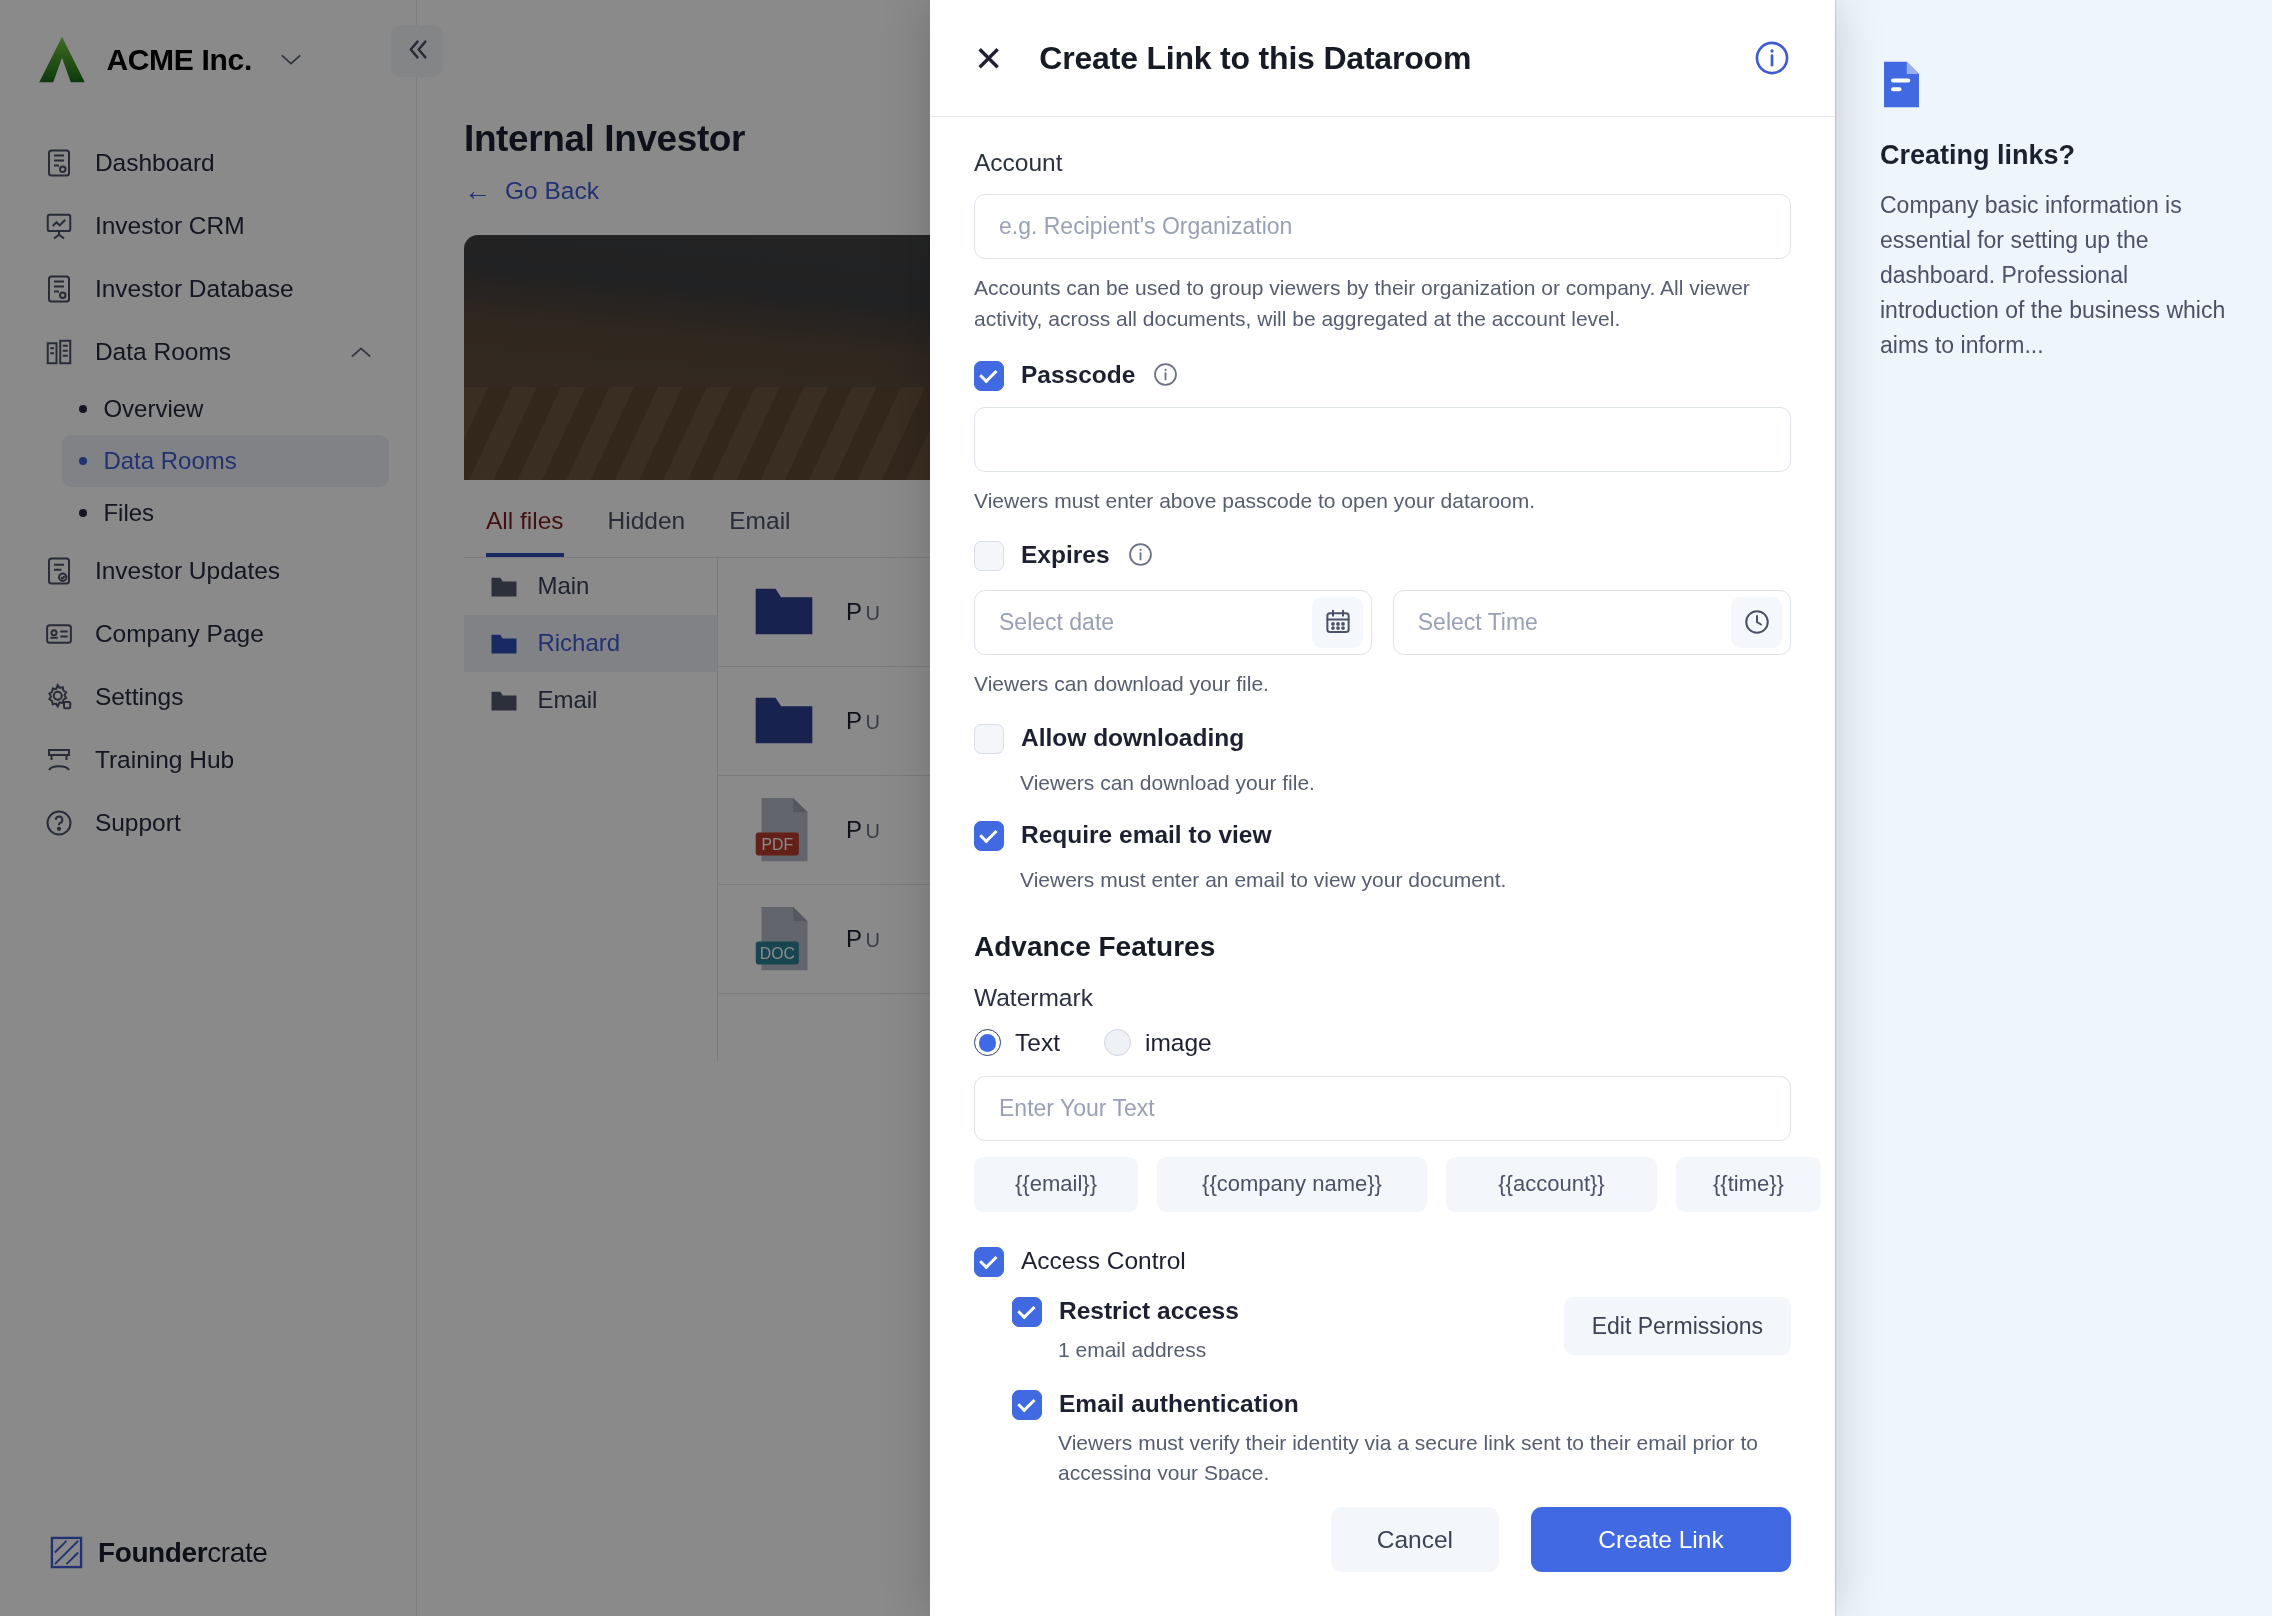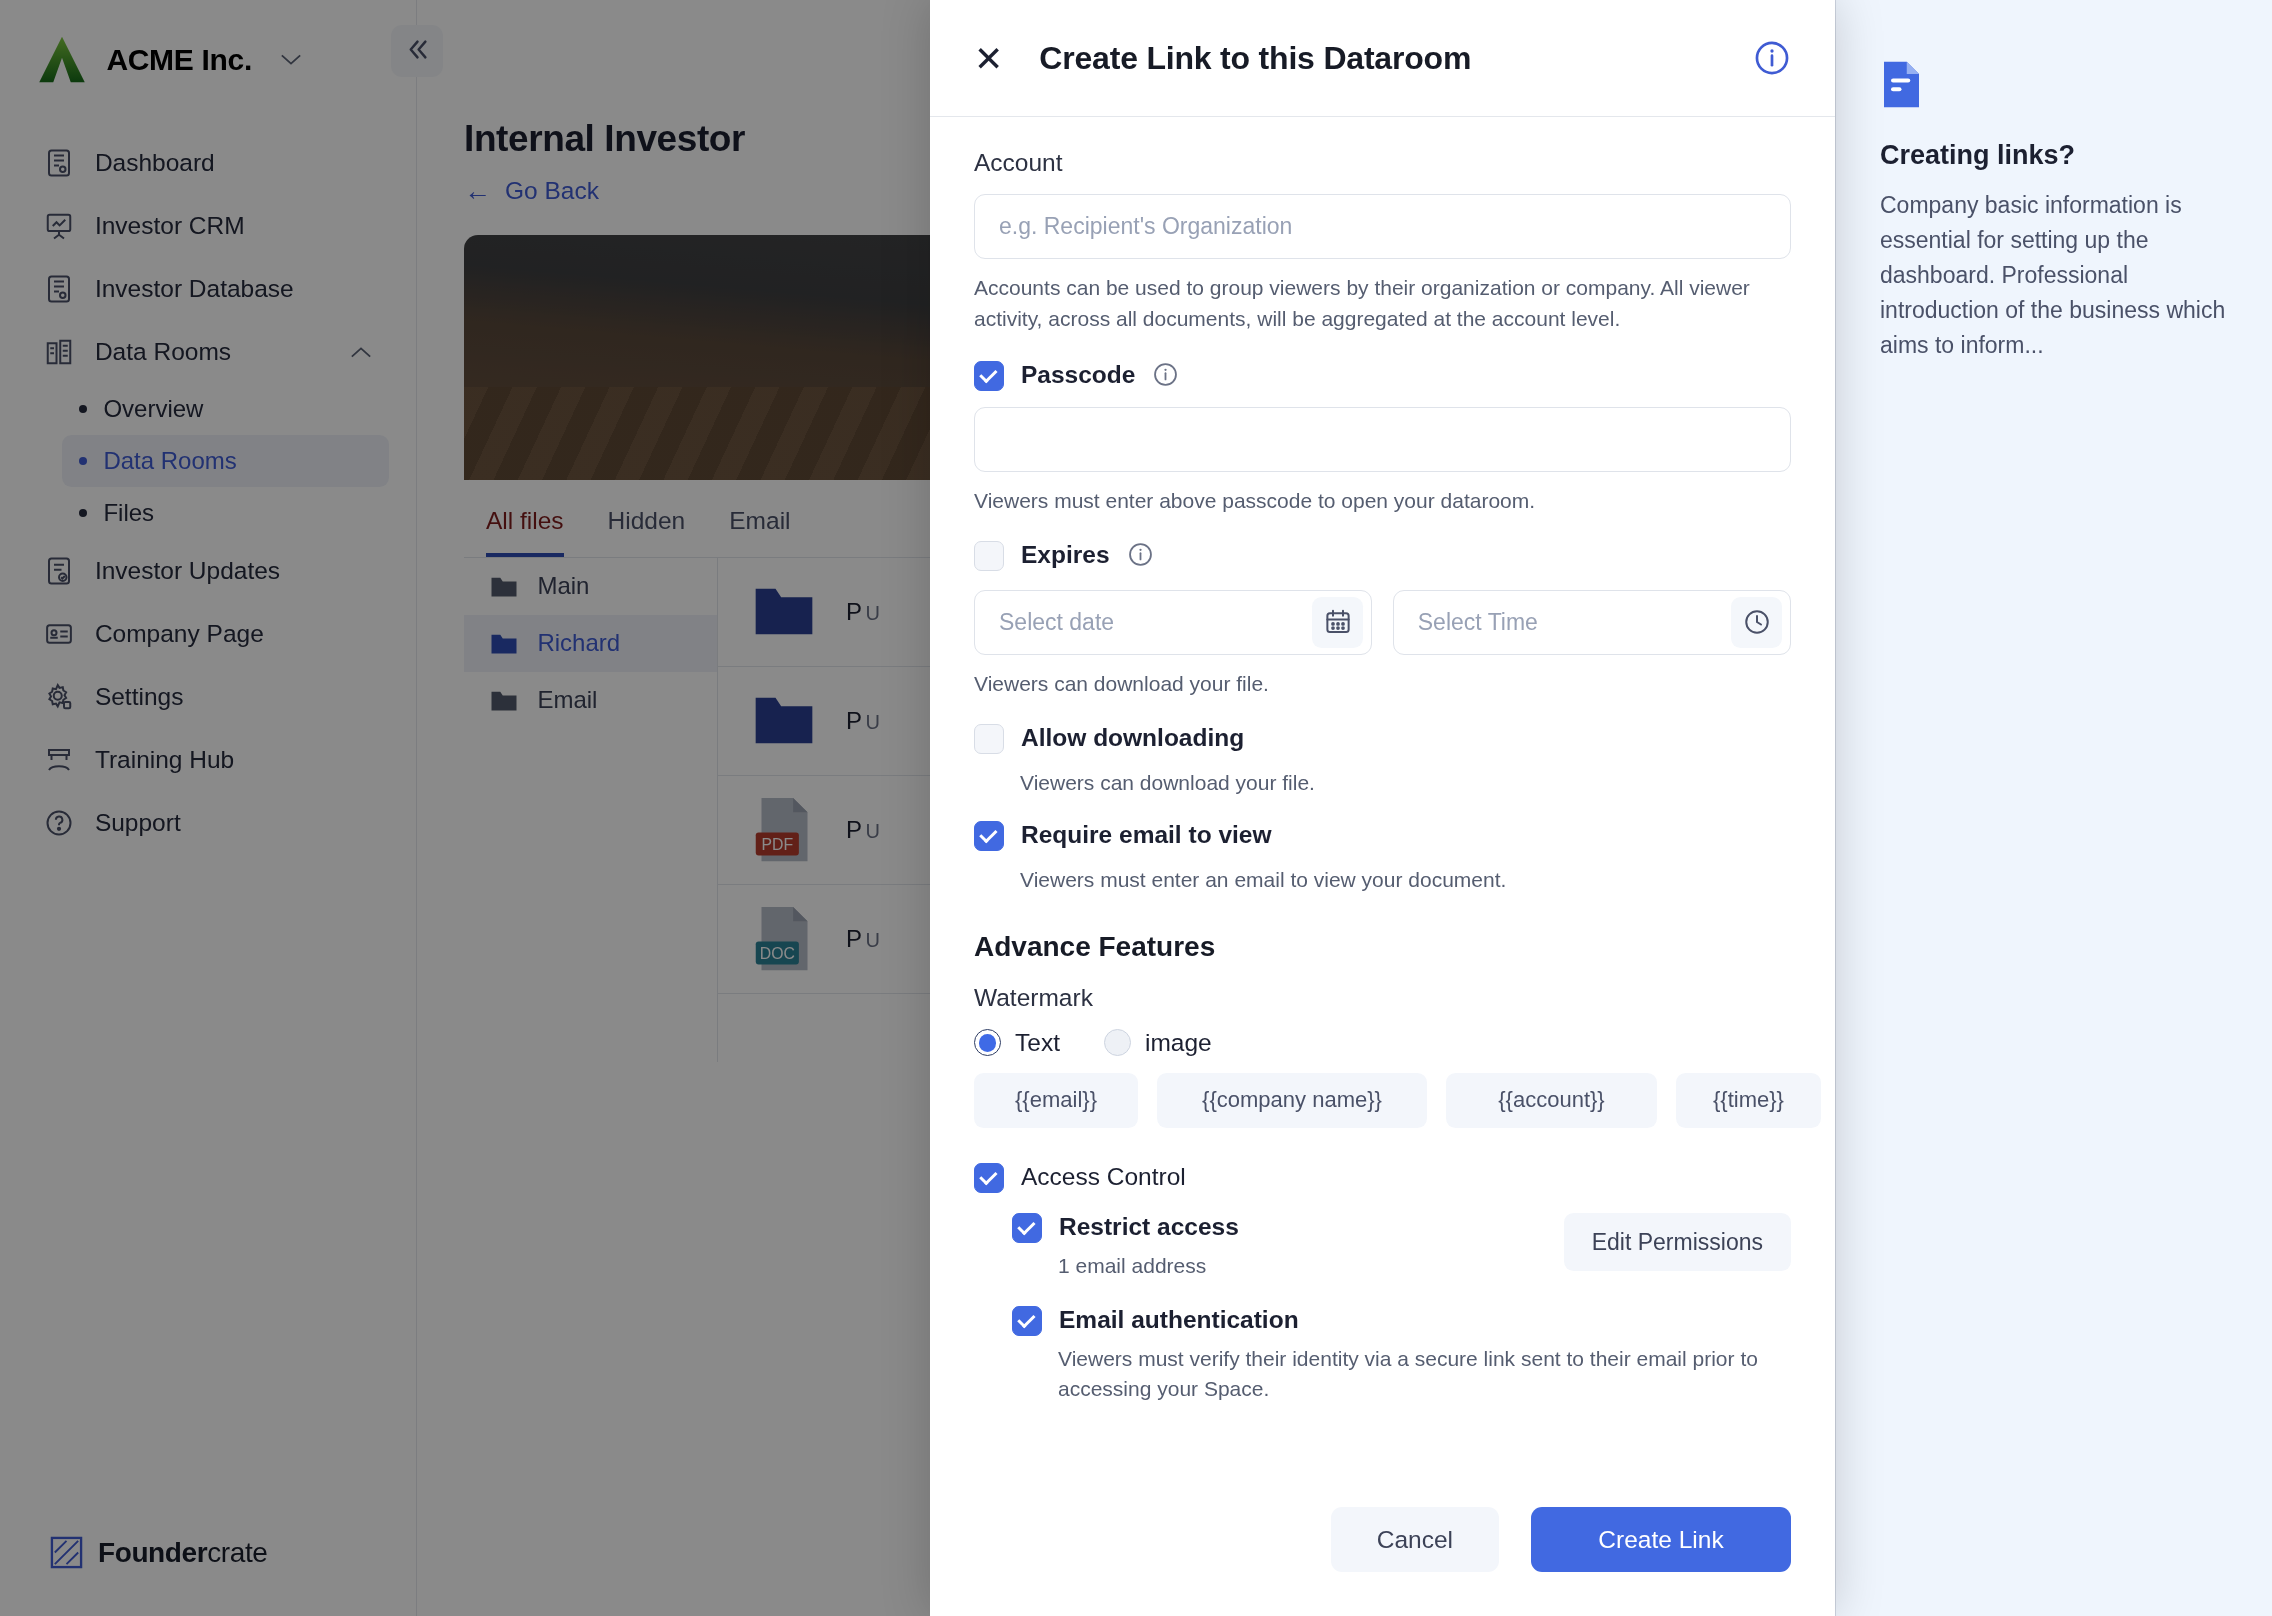--- a/index.html
+++ b/index.html
@@ -567,20 +567,21 @@
       <div class="section-title" style="margin-top:36px;">Advance Features</div>
       <div class="fld-label" style="margin-top:20.5px;margin-bottom:0;">Watermark</div>
 
       <div class="radio-row">
         <span class="radio on"></span>
         <span class="radio-label">Text</span>
         <span class="radio"></span>
         <span class="radio-label">image</span>
       </div>
 
+      <input class="txtinput" style="margin-top: 19px;" value="" placeholder="Enter Your Text">
 
       <div class="chips">
         <span class="chip c1">{{email}}</span>
         <span class="chip c2">{{company name}}</span>
         <span class="chip c3">{{account}}</span>
         <span class="chip c4">{{time}}</span>
       </div>
 
       
       <div class="row-check" style="margin-top:35px;">

